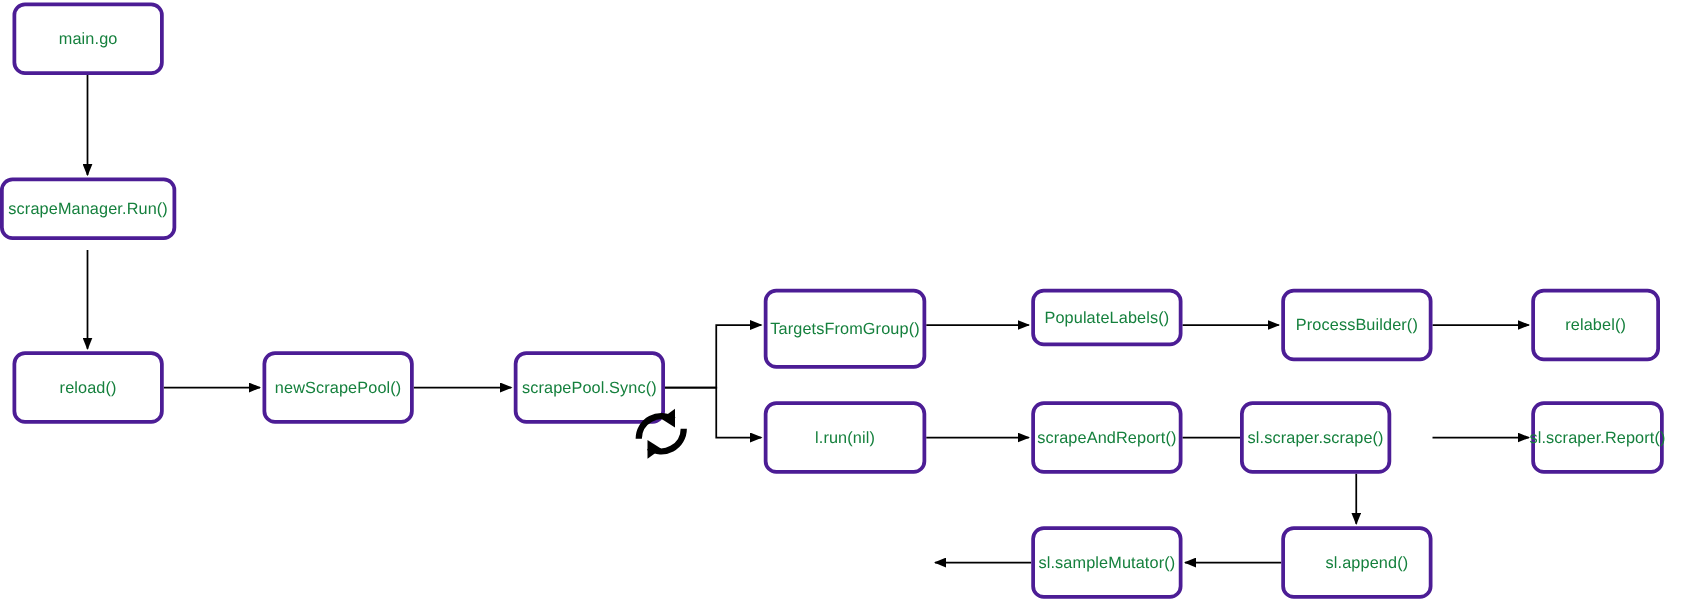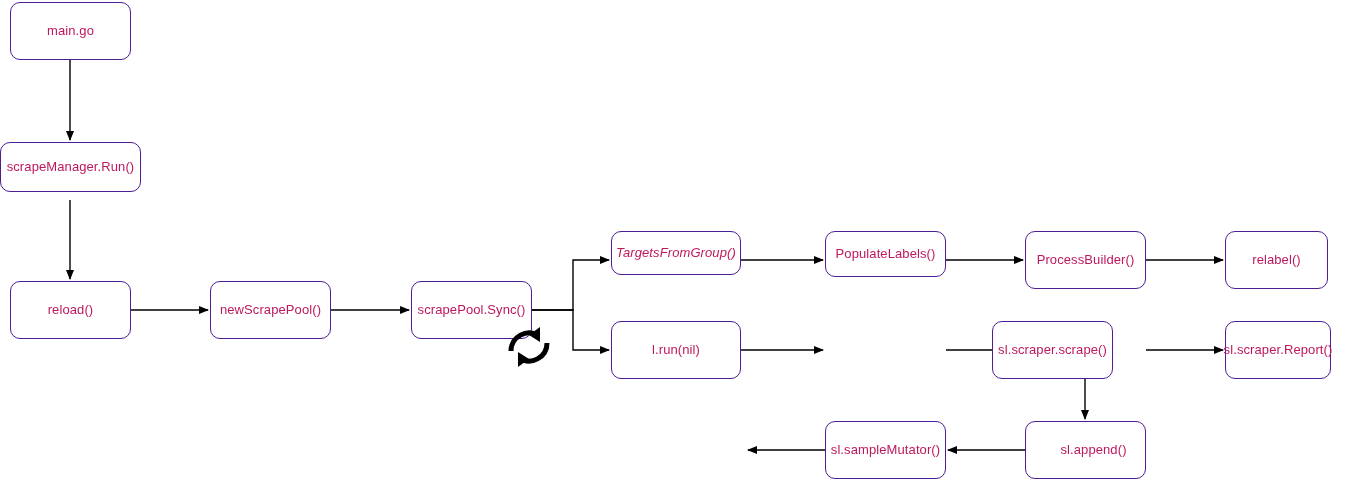--- a/index.html
+++ b/index.html
@@ -22,28 +22,28 @@
     position: absolute;
     left: 0;
     top: 0;
     width: 1346px;
     height: 481px;
     pointer-events: none;
   }
   .node {
     position: absolute;
     box-sizing: border-box;
-    border: 1px solid #4c1d95;
+    border: 3px solid #4c1d95;
     border-radius: 10px;
     background: #ffffff;
     display: flex;
     align-items: center;
     justify-content: center;
     text-align: center;
-    color: #be185d;
+    color: #15803d;
     font-size: 13px;
     line-height: 1.2;
     letter-spacing: 0.1px;
     padding: 2px 4px;
     z-index: 2;
   }
   .loop-icon {
     position: absolute;
     z-index: 3;
   }
@@ -101,40 +101,43 @@
   </div>
 
   <div class="node" style="left:210px;top:281px;width:121px;height:58px;">
     <span>newScrapePool()</span>
   </div>
 
   <div class="node" style="left:411px;top:281px;width:121px;height:58px;">
     <span>scrapePool.Sync()</span>
   </div>
 
-  <div class="node" style="left:611px;top:231px;width:130px;height:44px;font-style:italic;">
+  <div class="node" style="left:611px;top:231px;width:130px;height:64px;">
     <span>TargetsFromGroup()</span>
   </div>
 
   <div class="node" style="left:825px;top:231px;width:121px;height:46px;align-items:center;">
     <span>PopulateLabels()</span>
   </div>
 
   <div class="node" style="left:1025px;top:231px;width:121px;height:58px;">
     <span>ProcessBuilder()</span>
   </div>
 
   <div class="node" style="left:1225px;top:231px;width:103px;height:58px;">
     <span>relabel()</span>
   </div>
 
   <div class="node" style="left:611px;top:321px;width:130px;height:58px;">
     <span>l.run(nil)</span>
   </div>
 
+  <div class="node" style="left:825px;top:321px;width:121px;height:58px;">
+    <span>scrapeAndReport()</span>
+  </div>
 
   <div class="node" style="left:992px;top:321px;width:121px;height:58px;">
     <span>sl.scraper.scrape()</span>
   </div>
 
   <div class="node" style="left:1225px;top:321px;width:106px;height:58px;">
     <span>sl.scraper.Report()</span>
   </div>
 
   <div class="node" style="left:1025px;top:421px;width:121px;height:58px;padding-left:20px;">

